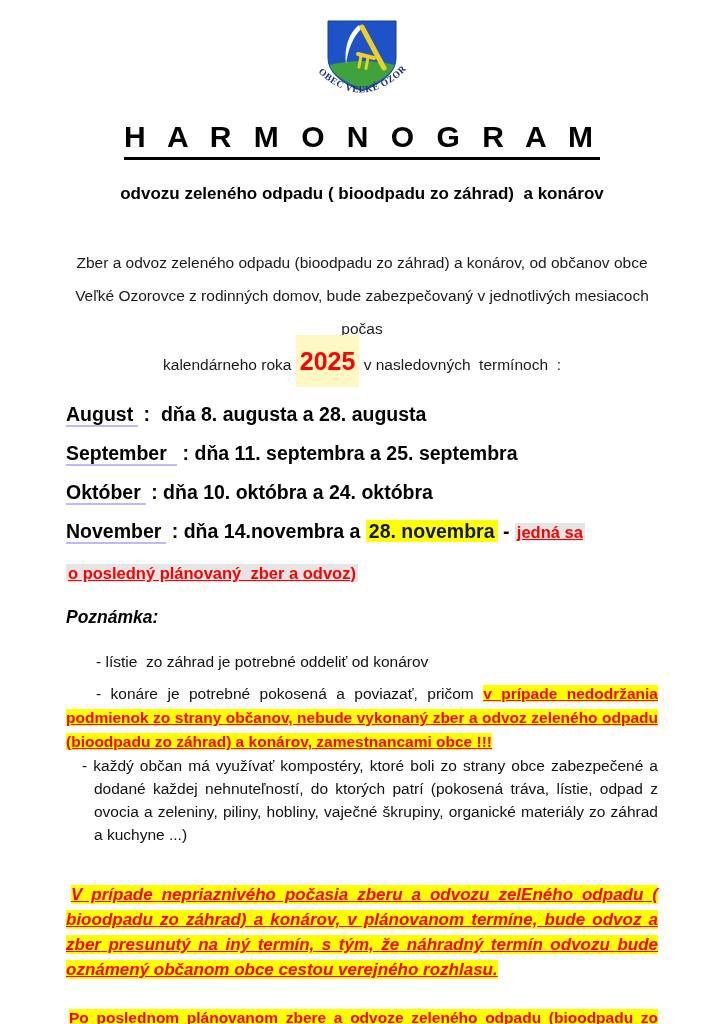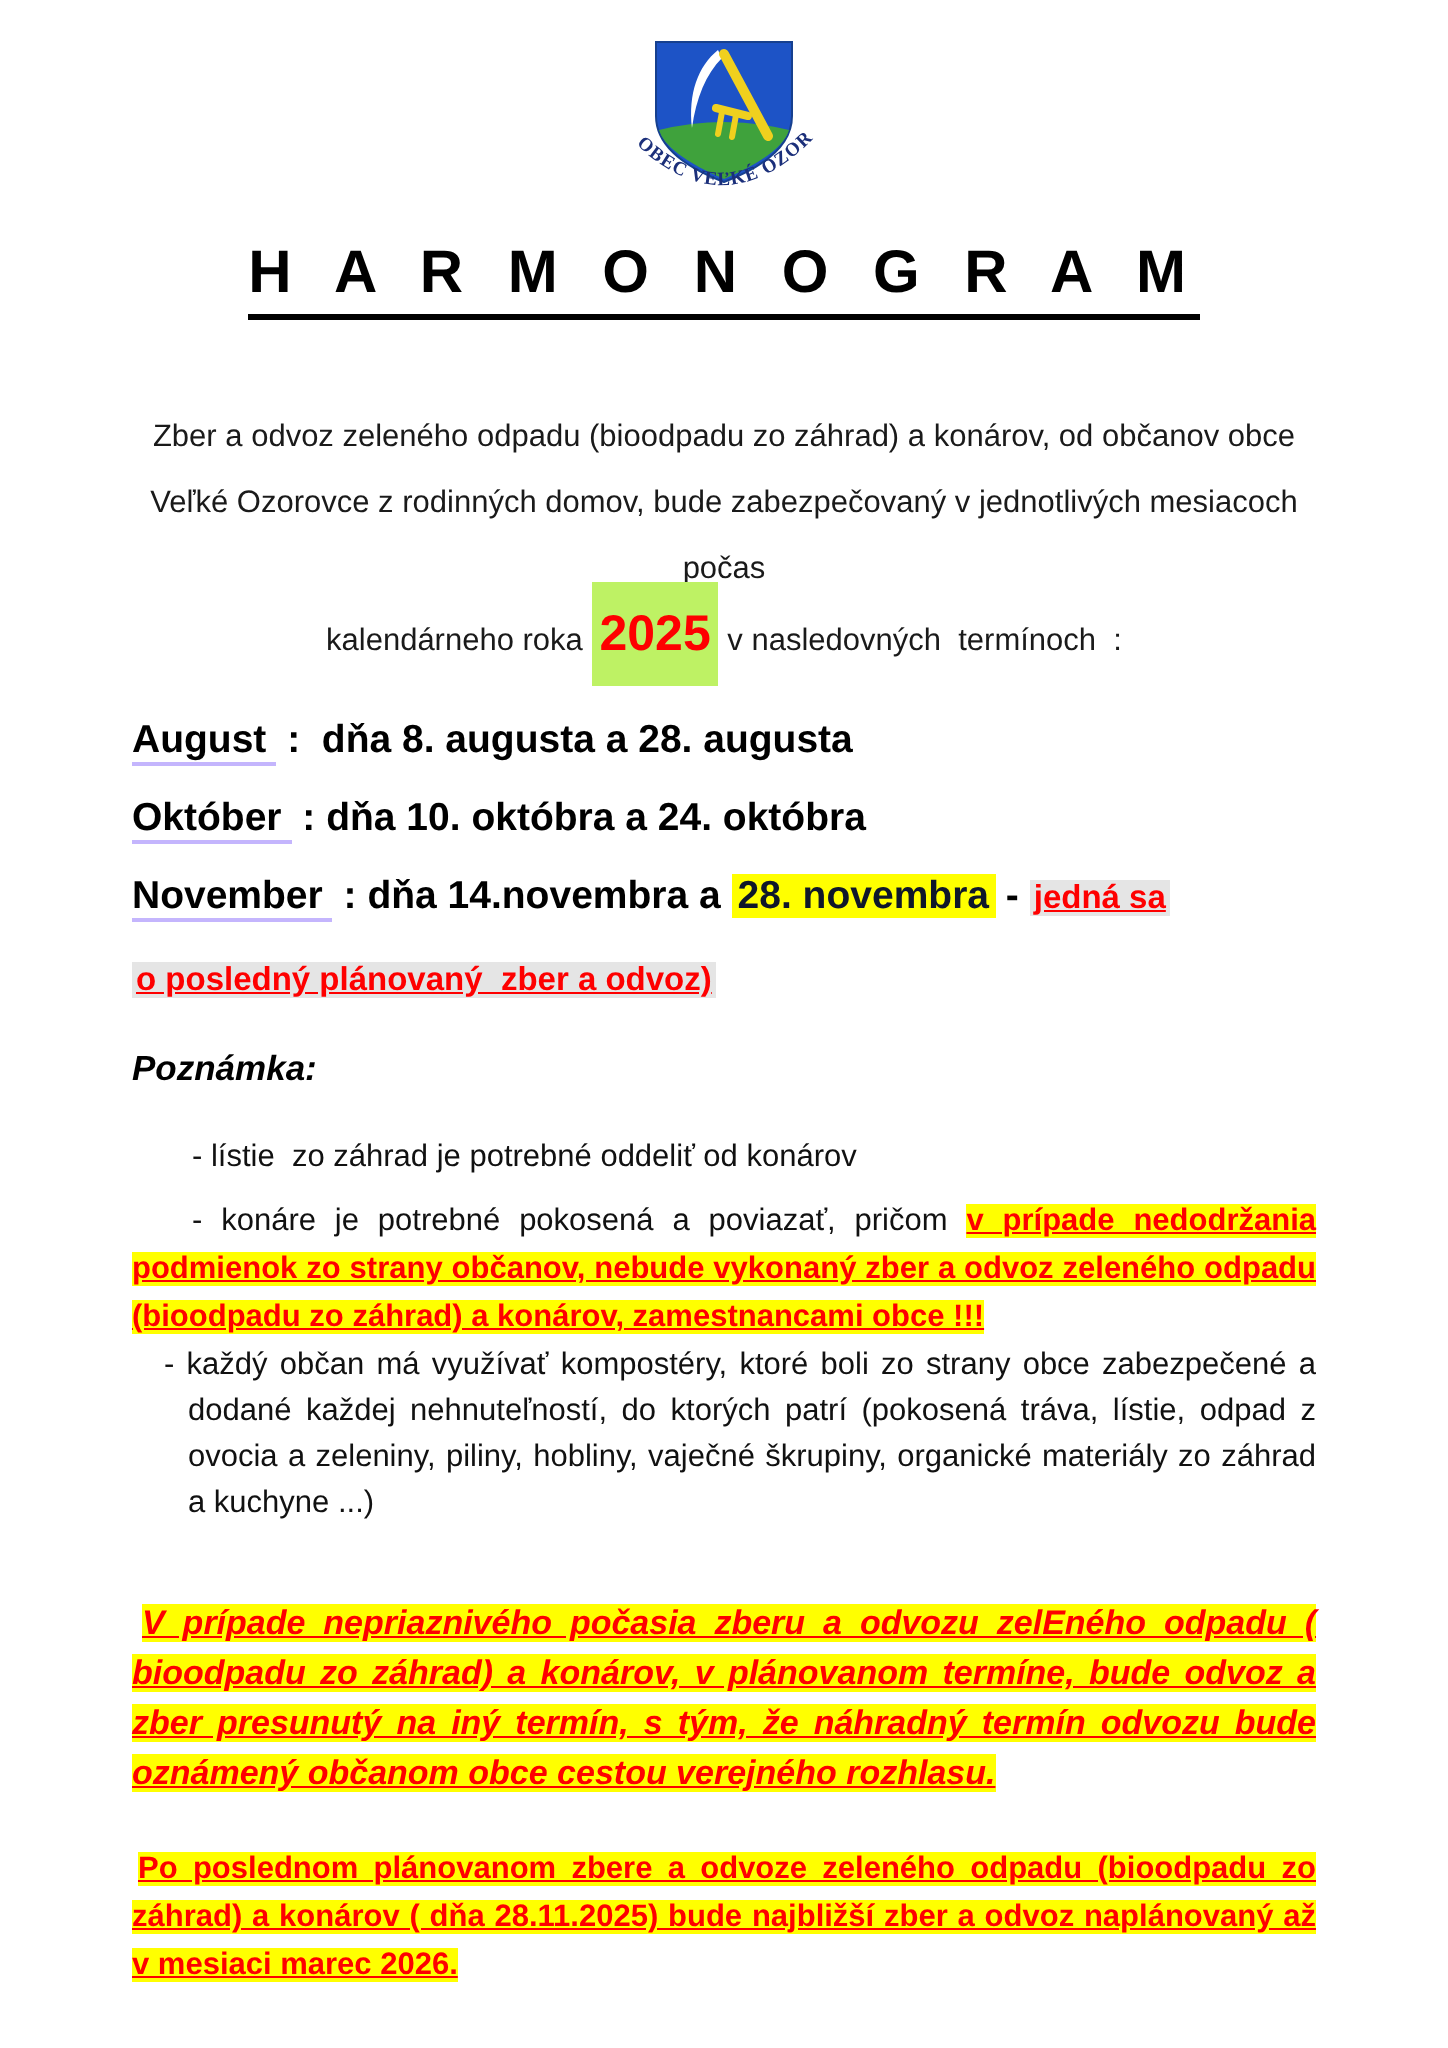--- a/index.html
+++ b/index.html
@@ -24,21 +24,21 @@
   .subtitle {
     text-align: center; margin-top: 24px;
     font-size: 17px; font-weight: bold; color: #000;
   }
 
   .intro {
     margin-top: 42px; text-align: center;
     font-size: 15.5px; color: #1a1a1a; line-height: 33px;
   }
   .year-hl {
-    color: #fe0000; background: #bef264; font-weight: bold;
+    color: #fe0000; background: #fef9c3; font-weight: bold;
     font-size: 25px; padding: 12px 4px;
   }
 
   .months { margin-top: 22px; }
   .month-line { font-size: 19.5px; font-weight: bold; color: #000; margin-bottom: 17px; line-height: 22px; }
   .month-name { border-bottom: 2px solid #c4b5fd; padding-right: 5px; }
   .date-hl { color: #0f172a; background: #ffff00; padding: 0 3px; }
   .nov-note { color: #fe0000; background: #e5e5e5; font-size: 16.5px; text-decoration: underline; padding: 0 2px; }
   .nov-line2 { margin-top: 1px; margin-bottom: 15px; line-height: 24px; }
 
@@ -83,31 +83,33 @@
       <text font-size="9.5" font-weight="bold" fill="#1b2f7a" letter-spacing="0.6" font-family="Liberation Serif, serif">
         <textPath href="#cap-arc" startOffset="0">OBEC VEĽKÉ OZOROVCE</textPath>
       </text>
     </svg>
   </div>
 
   <div class="title-row">
     <span class="title">H A R M O N O G R A M</span>
   </div>
 
+  <div class="subtitle pre">odvozu zeleného odpadu ( bioodpadu zo záhrad)  a konárov</div>
 
   <div class="content">
 
     <div class="intro">
       <div>Zber a odvoz zeleného odpadu (bioodpadu zo záhrad) a konárov, od občanov obce</div>
       <div>Veľké Ozorovce z rodinných domov, bude zabezpečovaný v jednotlivých mesiacoch počas</div>
       <div><span class="pre">kalendárneho roka </span><span class="year-hl">2025</span><span class="pre"> v nasledovných  termínoch  :</span></div>
     </div>
 
     <div class="months">
       <div class="month-line"><span class="month-name">August</span><span class="pre"> :  dňa 8. augusta a 28. augusta</span></div>
+      <div class="month-line"><span class="month-name pre">September </span><span class="pre"> : dňa 11. septembra a 25. septembra</span></div>
       <div class="month-line"><span class="month-name">Október</span><span class="pre"> : dňa 10. októbra a 24. októbra</span></div>
       <div class="month-line"><span class="month-name">November</span><span class="pre"> : dňa 14.novembra a </span><span class="date-hl">28. novembra</span><span class="pre"> - </span><span class="nov-note">jedná sa</span></div>
       <div class="month-line nov-line2"><span class="nov-note pre">o posledný plánovaný  zber a odvoz)</span></div>
     </div>
 
     <div class="poznamka">Poznámka:</div>
 
     <div class="note1 pre">- lístie  zo záhrad je potrebné oddeliť od konárov</div>
 
     <div class="note2"><span>- konáre je potrebné pokosená a poviazať, pričom </span><span class="hl-red">v prípade nedodržania podmienok zo strany občanov, nebude vykonaný zber a odvoz zeleného odpadu (bioodpadu zo záhrad) a konárov, zamestnancami obce !!!</span></div>

